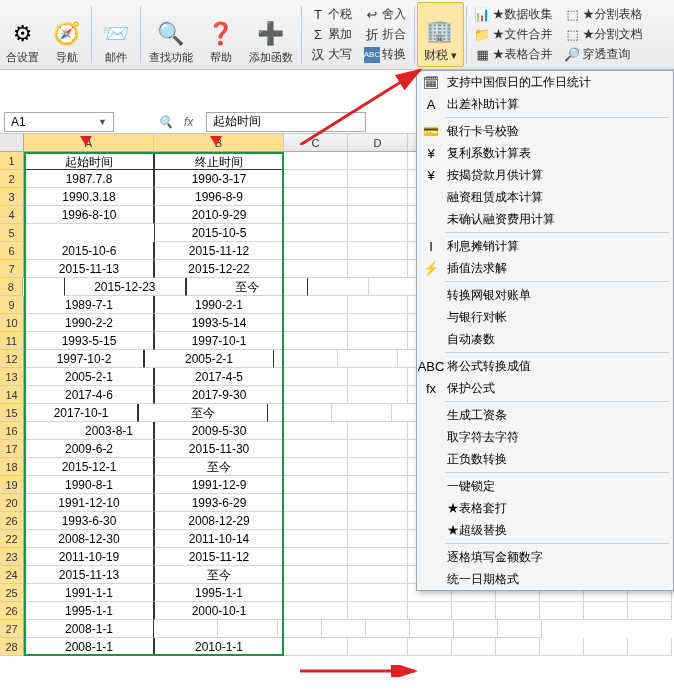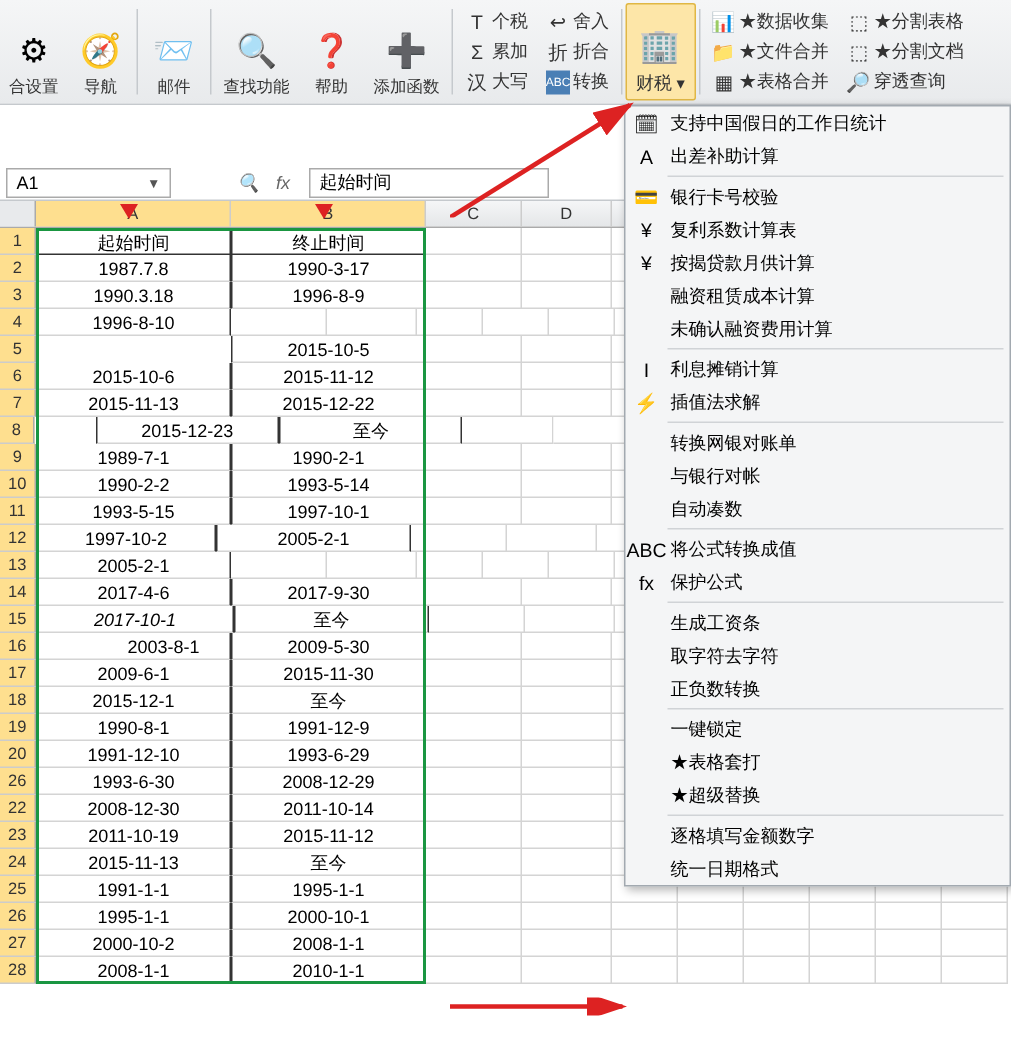--- a/index.html
+++ b/index.html
@@ -199,20 +199,21 @@
         <div class="cell" style="width: 44px;"></div>
         <div class="cell" style="width: 44px;"></div>
         <div class="cell" style="width: 44px;"></div>
         <div class="cell" style="width: 44px;"></div>
         <div class="cell" style="width: 44px;"></div>
         <div class="cell" style="width: 44px;"></div>
       </div>
       <div class="row">
         <div class="rh sel">4</div>
         <div class="cell data" style="width: 130px;">1996-8-10</div>
+        <div class="cell data" style="width: 130px;">2010-9-29</div>
         <div class="cell" style="width: 64px;"></div>
         <div class="cell" style="width: 60px;"></div>
         <div class="cell" style="width: 44px;"></div>
         <div class="cell" style="width: 44px;"></div>
         <div class="cell" style="width: 44px;"></div>
         <div class="cell" style="width: 44px;"></div>
         <div class="cell" style="width: 44px;"></div>
         <div class="cell" style="width: 44px;"></div>
       </div>
       <div class="row">
@@ -315,20 +316,21 @@
         <div class="cell" style="width: 44px;"></div>
         <div class="cell" style="width: 44px;"></div>
         <div class="cell" style="width: 44px;"></div>
         <div class="cell" style="width: 44px;"></div>
         <div class="cell" style="width: 44px;"></div>
         <div class="cell" style="width: 44px;"></div>
       </div>
       <div class="row">
         <div class="rh sel">13</div>
         <div class="cell data" style="width: 130px;">2005-2-1</div>
+        <div class="cell data" style="width: 130px;">2017-4-5</div>
         <div class="cell" style="width: 64px;"></div>
         <div class="cell" style="width: 60px;"></div>
         <div class="cell" style="width: 44px;"></div>
         <div class="cell" style="width: 44px;"></div>
         <div class="cell" style="width: 44px;"></div>
         <div class="cell" style="width: 44px;"></div>
         <div class="cell" style="width: 44px;"></div>
         <div class="cell" style="width: 44px;"></div>
       </div>
       <div class="row">
@@ -339,21 +341,21 @@
         <div class="cell" style="width: 60px;"></div>
         <div class="cell" style="width: 44px;"></div>
         <div class="cell" style="width: 44px;"></div>
         <div class="cell" style="width: 44px;"></div>
         <div class="cell" style="width: 44px;"></div>
         <div class="cell" style="width: 44px;"></div>
         <div class="cell" style="width: 44px;"></div>
       </div>
       <div class="row">
         <div class="rh sel">15</div>
-        <div class="cell data" style="width: 132px; font-style: italic;">2017-10-1</div>
+        <div class="cell data" style="width: 114px;">2017-10-1</div>
         <div class="cell data" style="width: 130px;">至今</div>
         <div class="cell" style="width: 64px;"></div>
         <div class="cell" style="width: 60px;"></div>
         <div class="cell" style="width: 44px;"></div>
         <div class="cell" style="width: 44px;"></div>
         <div class="cell" style="width: 44px;"></div>
         <div class="cell" style="width: 44px;"></div>
         <div class="cell" style="width: 44px;"></div>
         <div class="cell" style="width: 44px;"></div>
       </div>
@@ -365,21 +367,21 @@
         <div class="cell" style="width: 60px;"></div>
         <div class="cell" style="width: 44px;"></div>
         <div class="cell" style="width: 44px;"></div>
         <div class="cell" style="width: 44px;"></div>
         <div class="cell" style="width: 44px;"></div>
         <div class="cell" style="width: 44px;"></div>
         <div class="cell" style="width: 44px;"></div>
       </div>
       <div class="row">
         <div class="rh sel">17</div>
-        <div class="cell data" style="width: 130px;">2009-6-1</div>
+        <div class="cell data" style="width: 130px;">2009-6-2</div>
         <div class="cell data" style="width: 130px;">2015-11-30</div>
         <div class="cell" style="width: 64px;"></div>
         <div class="cell" style="width: 60px;"></div>
         <div class="cell" style="width: 44px;"></div>
         <div class="cell" style="width: 44px;"></div>
         <div class="cell" style="width: 44px;"></div>
         <div class="cell" style="width: 44px;"></div>
         <div class="cell" style="width: 44px;"></div>
         <div class="cell" style="width: 44px;"></div>
       </div>
@@ -495,21 +497,20 @@
         <div class="cell" style="width: 60px;"></div>
         <div class="cell" style="width: 44px;"></div>
         <div class="cell" style="width: 44px;"></div>
         <div class="cell" style="width: 44px;"></div>
         <div class="cell" style="width: 44px;"></div>
         <div class="cell" style="width: 44px;"></div>
         <div class="cell" style="width: 44px;"></div>
       </div>
       <div class="row">
         <div class="rh sel">27</div>
-        <div class="cell data" style="width: 130px;">2000-10-2</div>
         <div class="cell data" style="width: 130px;">2008-1-1</div>
         <div class="cell" style="width: 64px;"></div>
         <div class="cell" style="width: 60px;"></div>
         <div class="cell" style="width: 44px;"></div>
         <div class="cell" style="width: 44px;"></div>
         <div class="cell" style="width: 44px;"></div>
         <div class="cell" style="width: 44px;"></div>
         <div class="cell" style="width: 44px;"></div>
         <div class="cell" style="width: 44px;"></div>
       </div>

